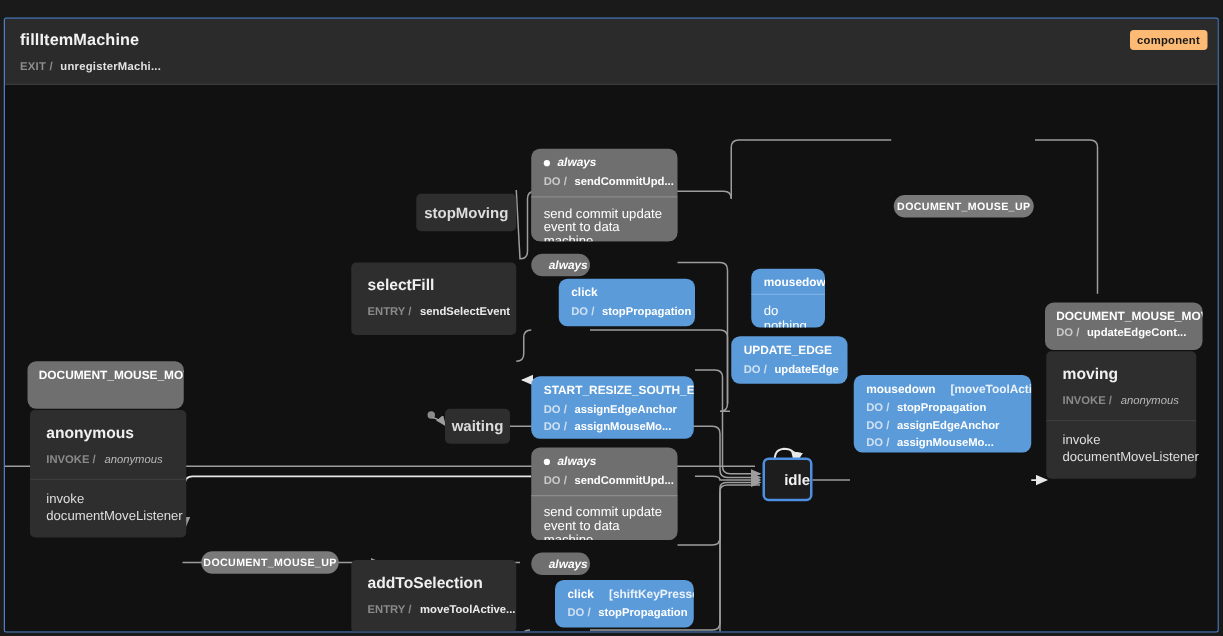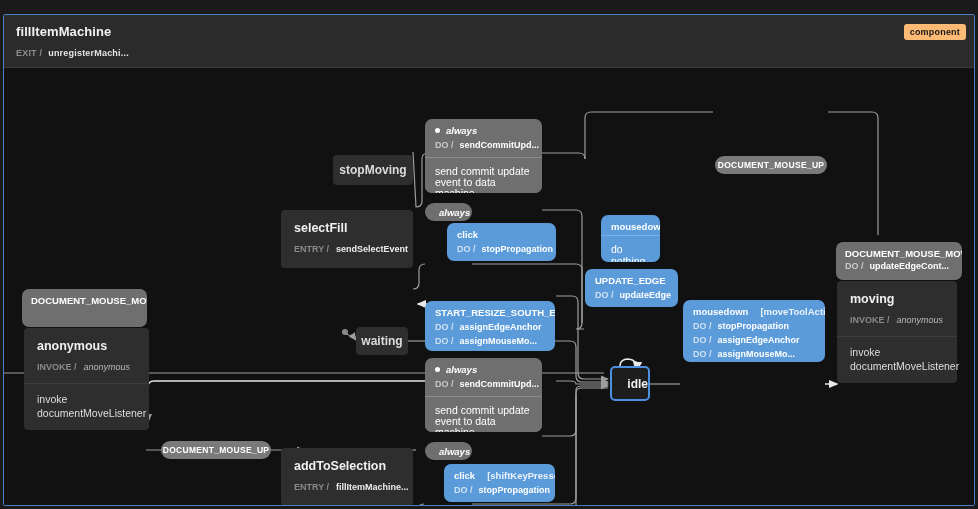--- a/index.html
+++ b/index.html
@@ -380,21 +380,21 @@
           <span class="kw">INVOKE /</span><span class="val-it">anonymous</span>
         </div>
         <div class="node-desc" style="white-space:pre-line;">invoke
 documentMoveListener</div>
       </div>
 
 
       <div class="node" style="left:277px; top:380px; width:132px; height:58px;">
         <div class="node-title">addToSelection</div>
         <div class="node-row">
-          <span class="kw">ENTRY /</span><span class="val">fillItemMachine...</span>
+          <span class="kw">ENTRY /</span><span class="val">moveToolActive...</span>
         </div>
       </div>
 
       <div class="node" style="left:833px; top:213px; width:120px; height:102px;">
         <div class="node-title">moving</div>
         <div class="node-row">
           <span class="kw">INVOKE /</span><span class="val-it">anonymous</span>
         </div>
         <div class="node-desc" style="white-space:pre-line;">invoke
 documentMoveListener</div>

